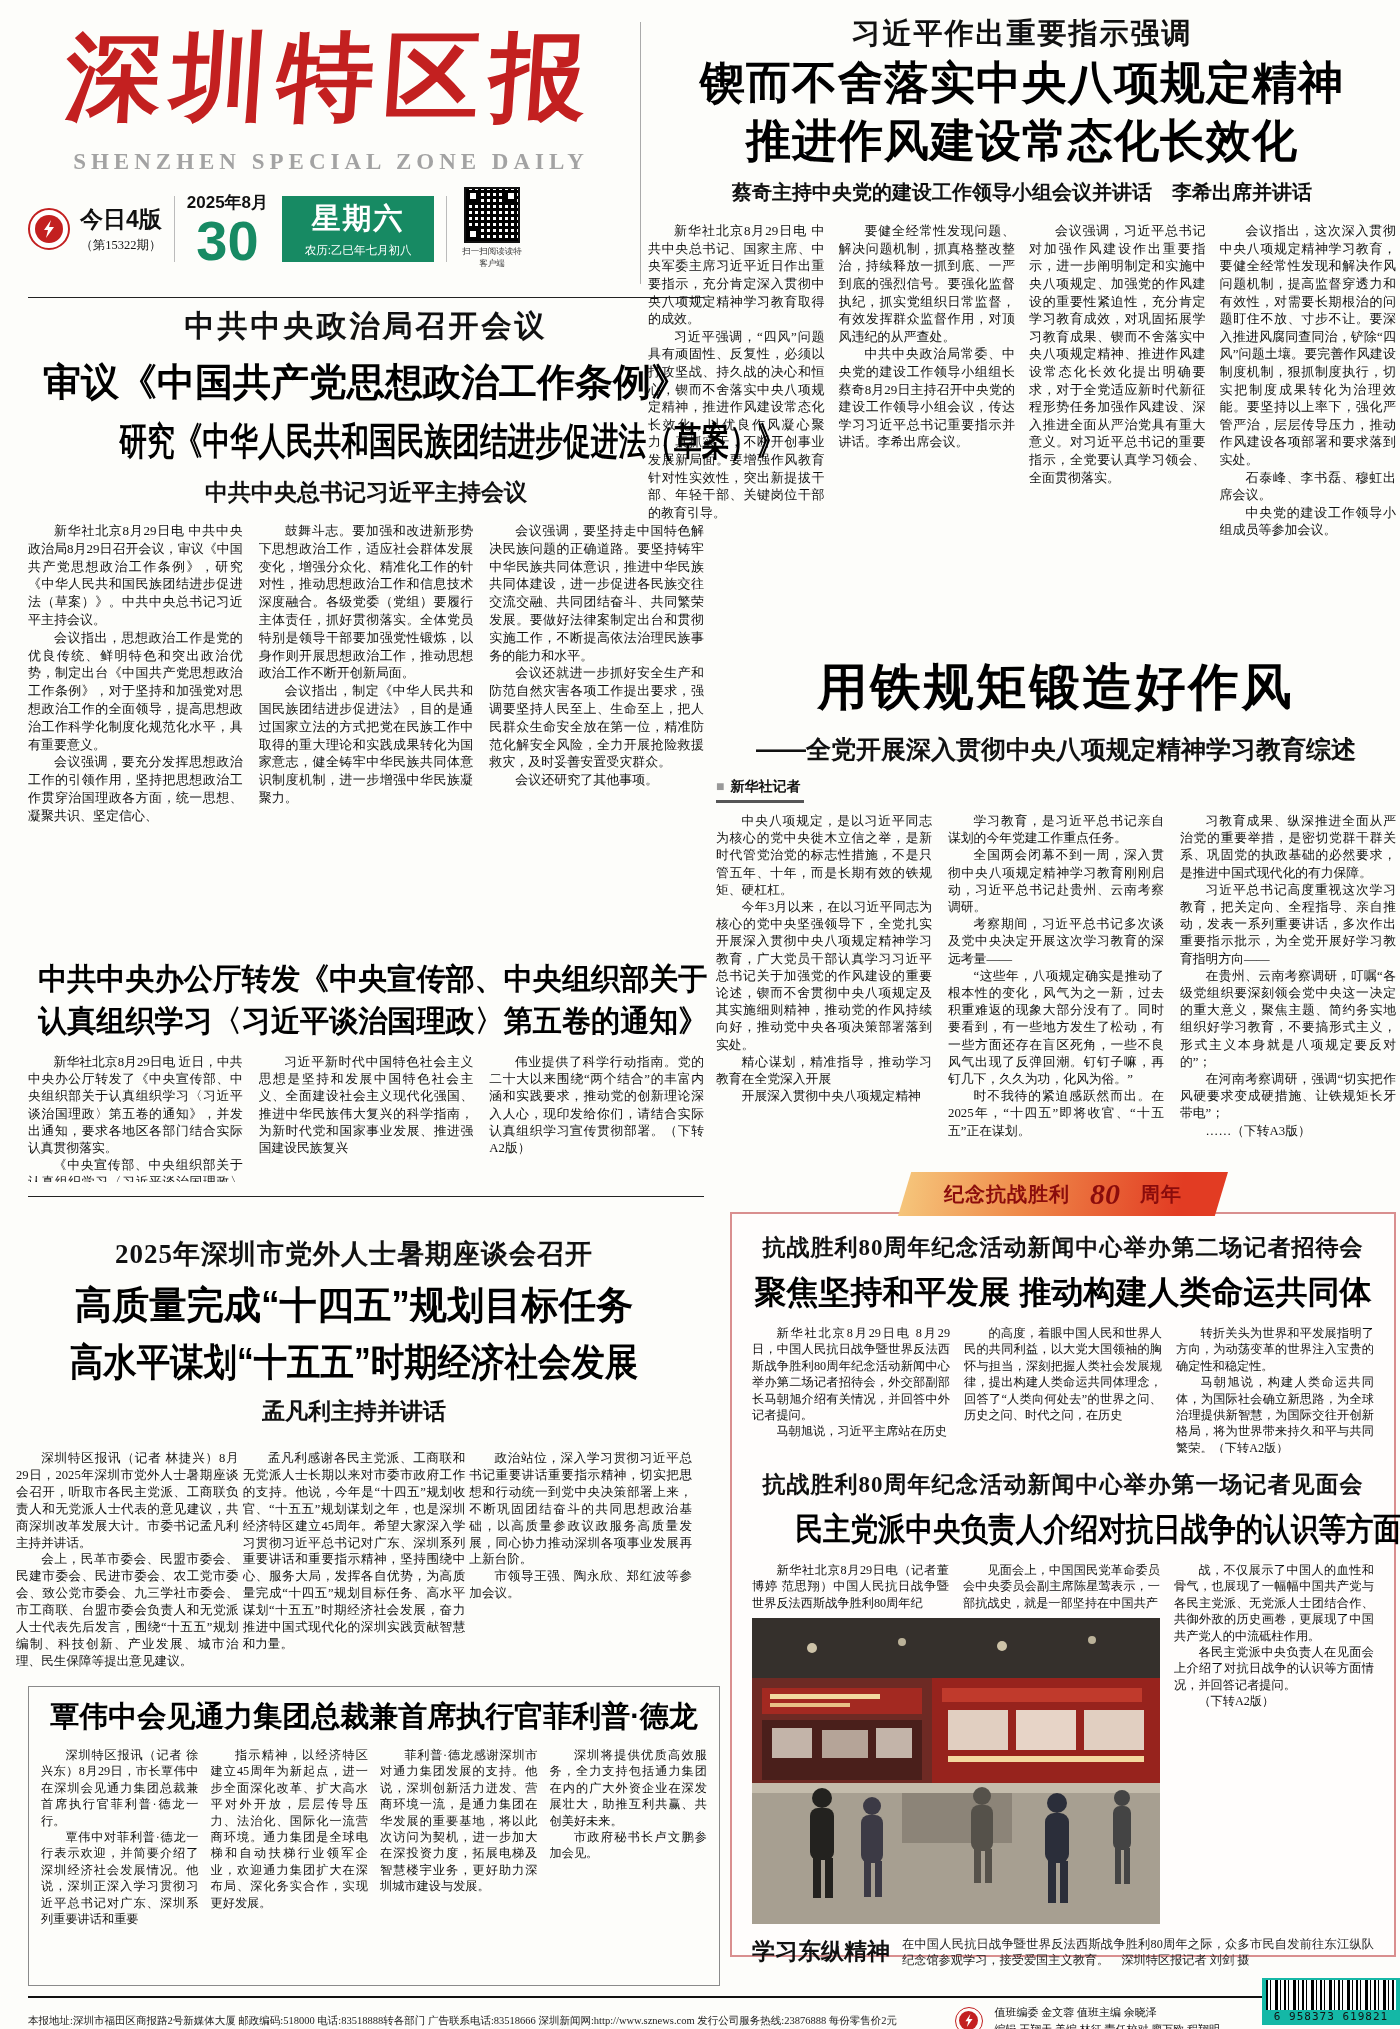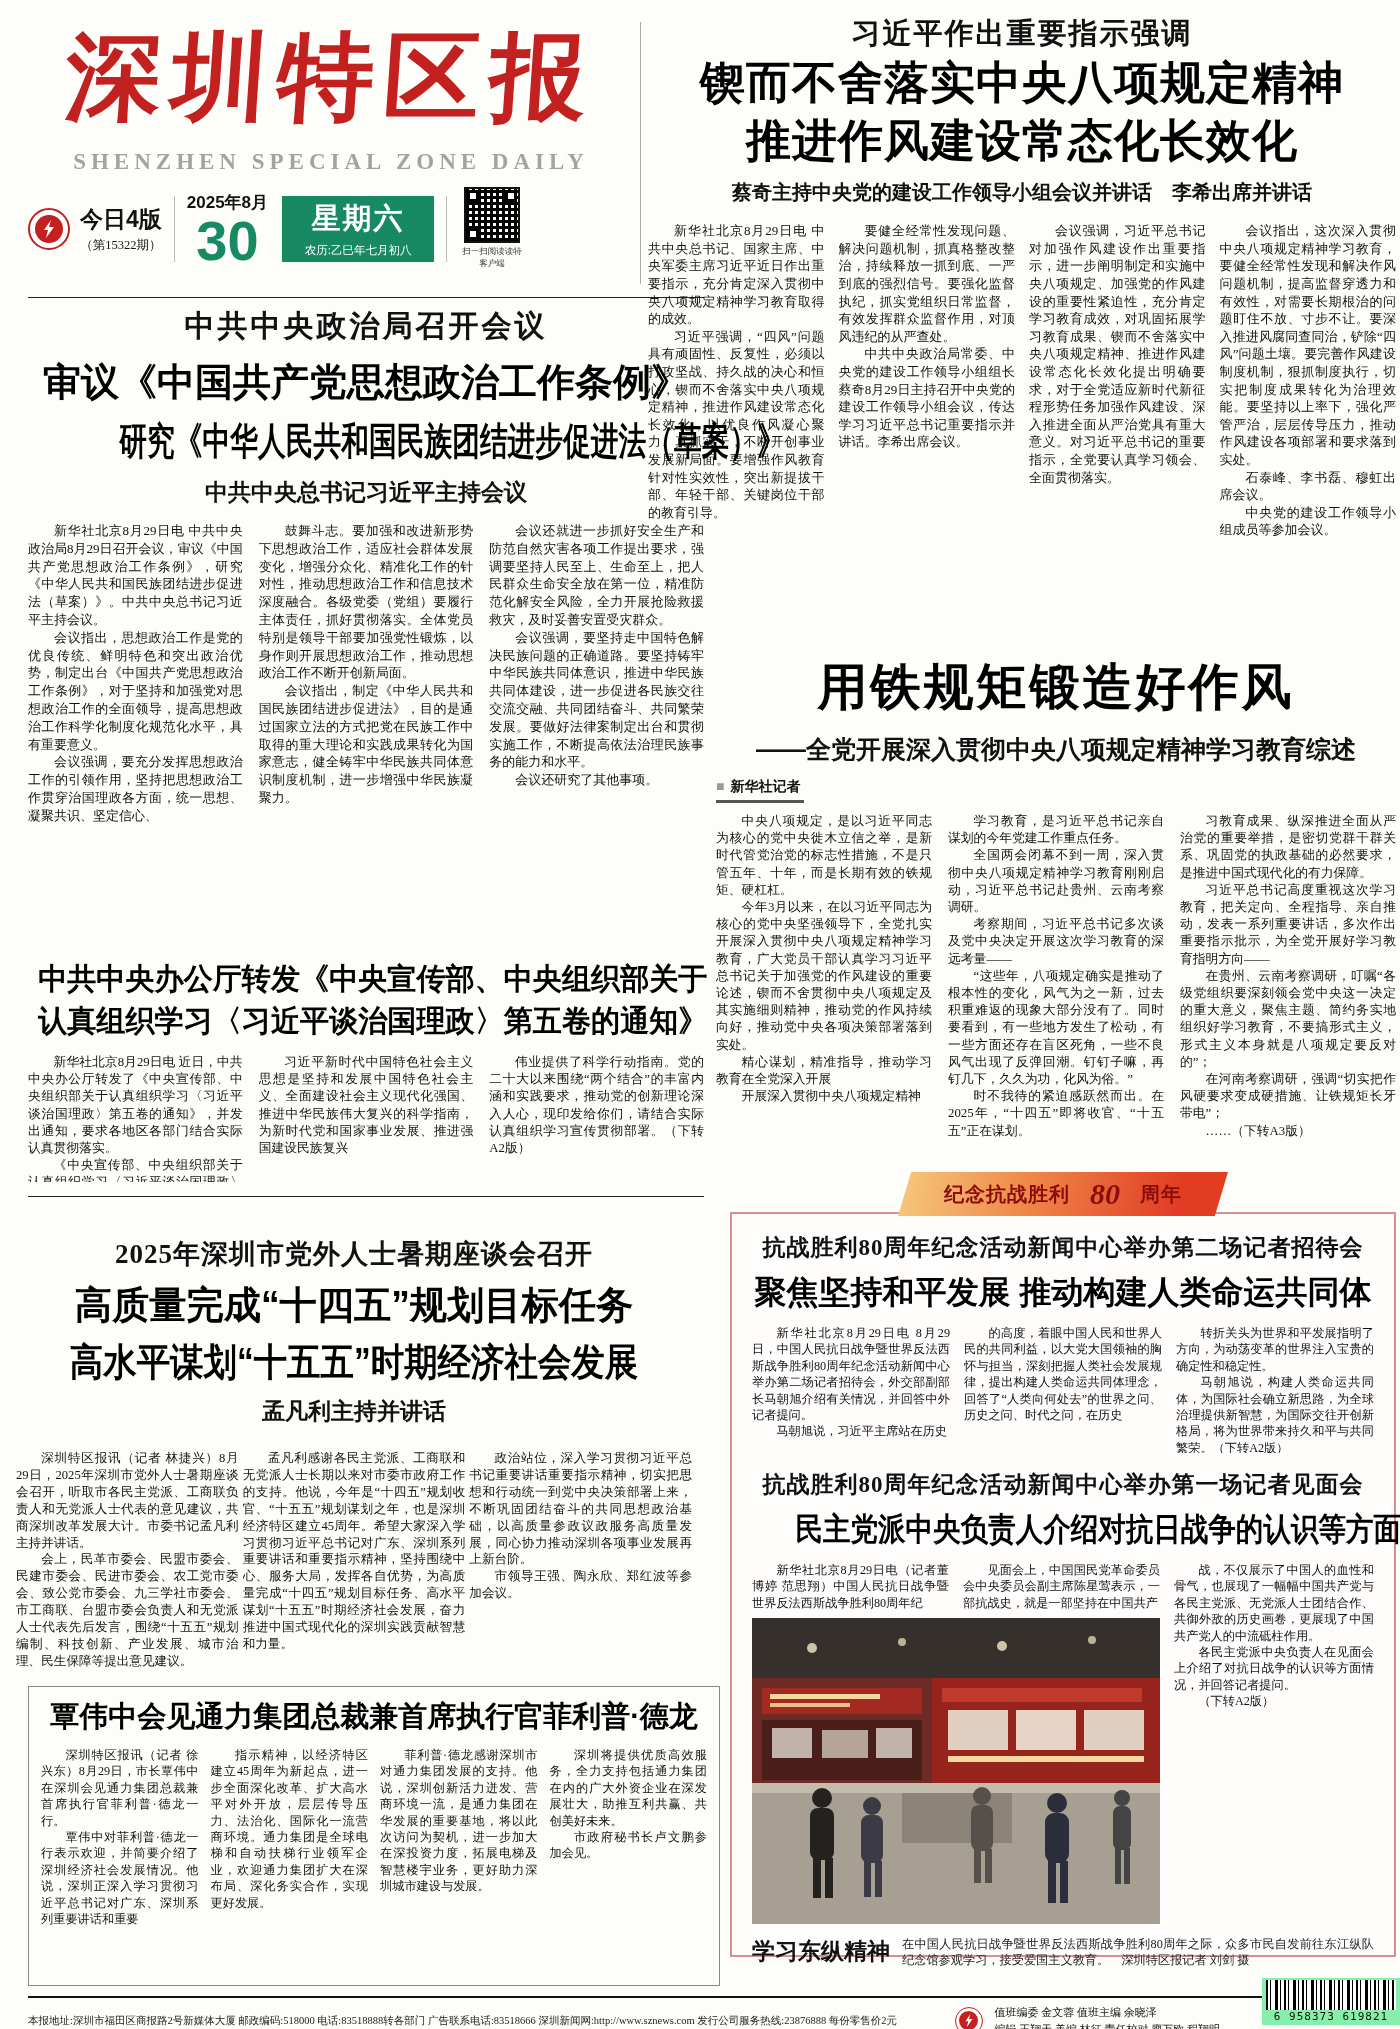--- a/index.html
+++ b/index.html
@@ -110,21 +110,21 @@
   .caption-title{font-family:"Liberation Sans",sans-serif;font-weight:900;font-size:23px;white-space:nowrap;}
   .caption-text{font-size:12.2px;line-height:16px;text-align:justify;color:#222;}
   
   .footer{left:28px;top:1996px;width:1344px;border-top:2px solid #111;padding-top:6px;
           display:flex;align-items:center;gap:12px;}
   .footer-left{font-size:10.5px;color:#222;flex:1;white-space:nowrap;overflow:hidden;font-family:Liberation Serif, serif;}
   .footer-logo{width:26px;height:26px;border:1.5px solid #c32020;border-radius:50%;flex:none;
                display:flex;align-items:center;justify-content:center;}
   .footer-logo .logo-disc{width:19px;height:19px;}
   .credits{font-size:11px;line-height:1.5;white-space:nowrap;}
-  .barcode-wrap{position:absolute;right:0px;bottom:4px;background:#86efac;padding:2px 4px;text-align:center;}
+  .barcode-wrap{position:absolute;right:0px;bottom:4px;background:#14b8a6;padding:2px 4px;text-align:center;}
   .barcode{width:130px;height:30px;
     background:repeating-linear-gradient(90deg,#000 0 2px,#fff 2px 4px,#000 4px 5px,#fff 5px 9px,#000 9px 12px,#fff 12px 14px,#000 14px 15px,#fff 15px 18px);}
   .barcode-num{font-family:"DejaVu Sans Mono",monospace;font-size:11px;letter-spacing:1px;}
   svg{display:block;}
 </style>
 </head>
 <body>
 
 <div class="page">
 
@@ -200,22 +200,22 @@
       <div class="col">
           <p>新华社北京8月29日电 中共中央政治局8月29日召开会议，审议《中国共产党思想政治工作条例》，研究《中华人民共和国民族团结进步促进法（草案）》。中共中央总书记习近平主持会议。</p>
           <p>会议指出，思想政治工作是党的优良传统、鲜明特色和突出政治优势，制定出台《中国共产党思想政治工作条例》，对于坚持和加强党对思想政治工作的全面领导，提高思想政治工作科学化制度化规范化水平，具有重要意义。</p>
           <p>会议强调，要充分发挥思想政治工作的引领作用，坚持把思想政治工作贯穿治国理政各方面，统一思想、凝聚共识、坚定信心、</p>
         </div>
       <div class="col">
           <p>鼓舞斗志。要加强和改进新形势下思想政治工作，适应社会群体发展变化，增强分众化、精准化工作的针对性，推动思想政治工作和信息技术深度融合。各级党委（党组）要履行主体责任，抓好贯彻落实。全体党员特别是领导干部要加强党性锻炼，以身作则开展思想政治工作，推动思想政治工作不断开创新局面。</p>
           <p>会议指出，制定《中华人民共和国民族团结进步促进法》，目的是通过国家立法的方式把党在民族工作中取得的重大理论和实践成果转化为国家意志，健全铸牢中华民族共同体意识制度机制，进一步增强中华民族凝聚力。</p>
         </div>
       <div class="col">
+          <p>会议强调，要坚持走中国特色解决民族问题的正确道路。要坚持铸牢中华民族共同体意识，推进中华民族共同体建设，进一步促进各民族交往交流交融、共同团结奋斗、共同繁荣发展。要做好法律案制定出台和贯彻实施工作，不断提高依法治理民族事务的能力和水平。</p>
           <p>会议还就进一步抓好安全生产和防范自然灾害各项工作提出要求，强调要坚持人民至上、生命至上，把人民群众生命安全放在第一位，精准防范化解安全风险，全力开展抢险救援救灾，及时妥善安置受灾群众。</p>
-          <p>会议强调，要坚持走中国特色解决民族问题的正确道路。要坚持铸牢中华民族共同体意识，推进中华民族共同体建设，进一步促进各民族交往交流交融、共同团结奋斗、共同繁荣发展。要做好法律案制定出台和贯彻实施工作，不断提高依法治理民族事务的能力和水平。</p>
           <p>会议还研究了其他事项。</p>
         </div>
     </div>
   </div>
 
   <div class="abs z-art">
     <div class="hei h1 condense">中共中央办公厅转发《中央宣传部、中央组织部关于</div>
     <div class="hei h2 condense">认真组织学习〈习近平谈治国理政〉第五卷的通知》</div>
     <div class="body-cols">
       <div class="col">

